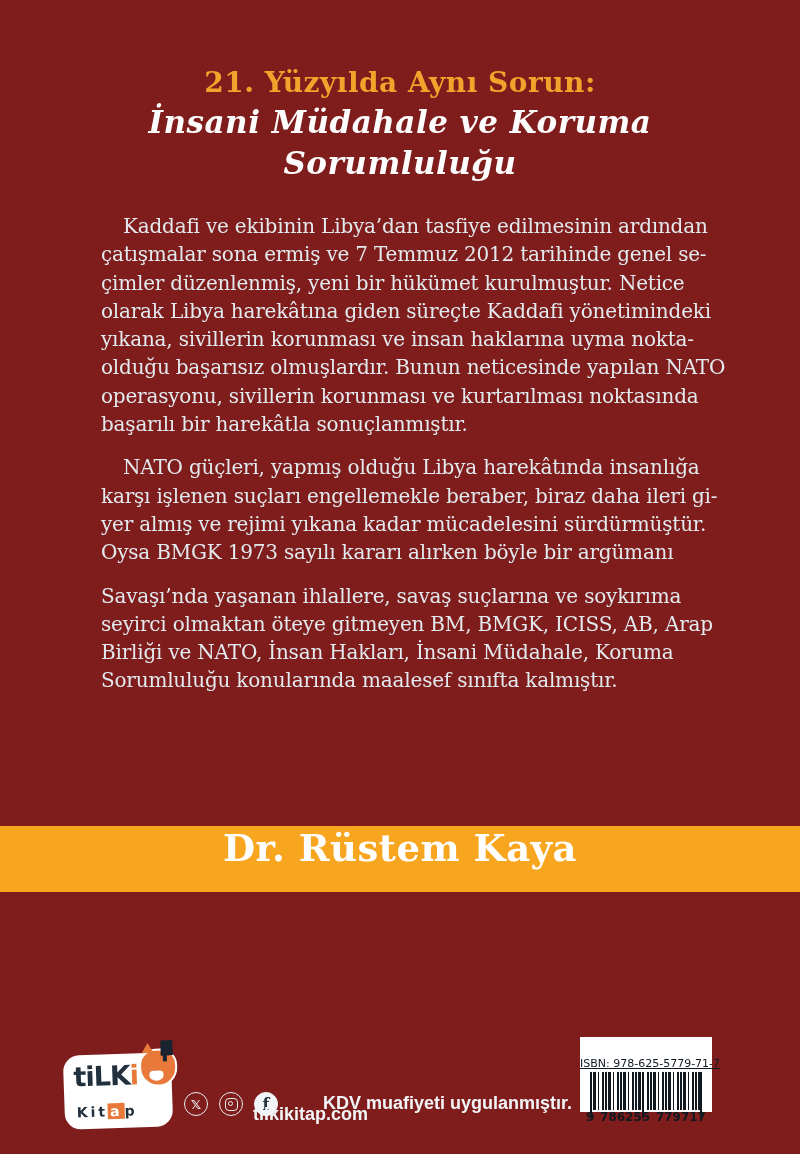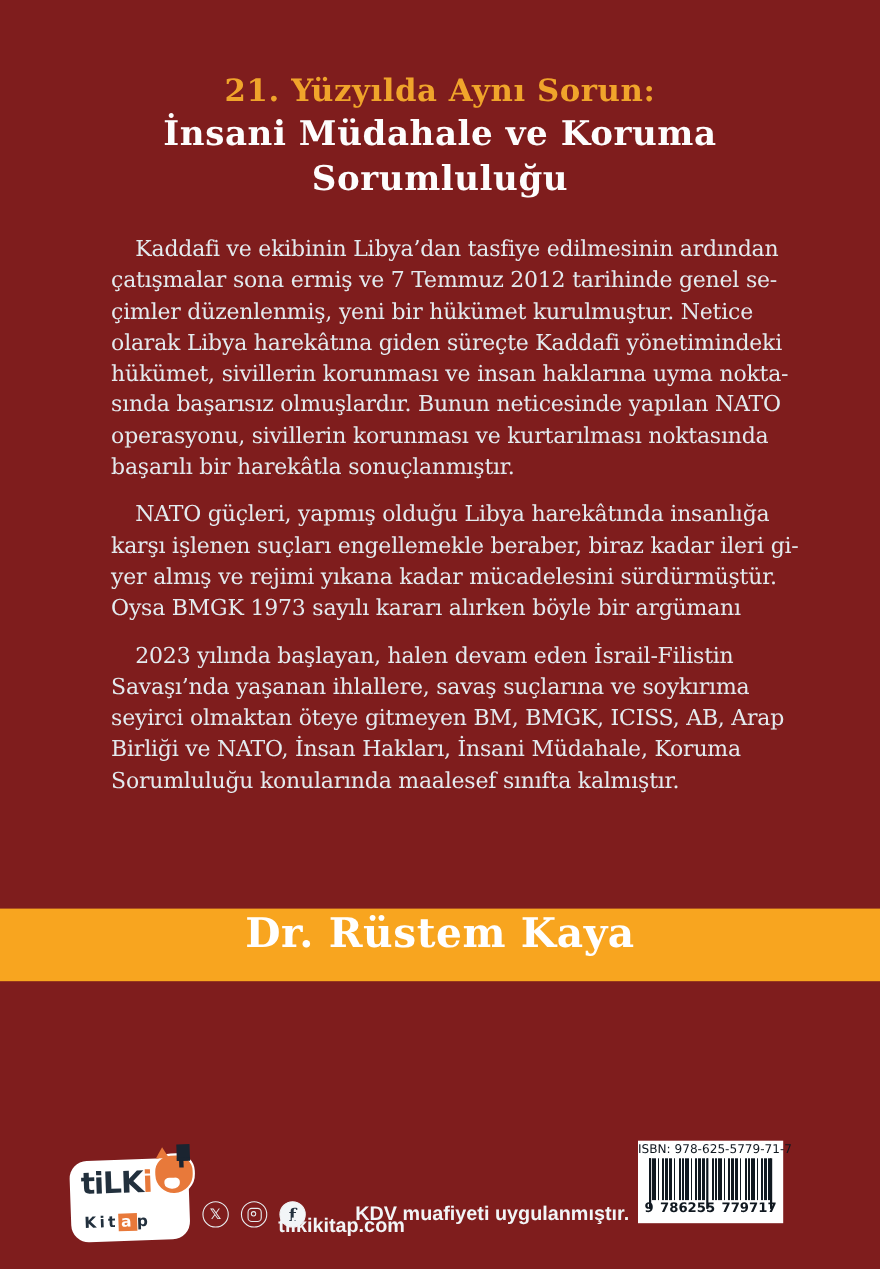--- a/index.html
+++ b/index.html
@@ -27,20 +27,21 @@
     font-weight: bold;
     line-height: 38px;
     letter-spacing: 0.5px;
   }
   .title-line2, .title-line3 {
     color: #FDFDFD;
     font-size: 31px;
     font-weight: bold;
     line-height: 41px;
     letter-spacing: 0.5px;
+    font-style: italic;
   }
 
   
   .body-text {
     position: absolute;
     top: 212px;
     left: 78px;
     width: 648px;
     color: #E3EAEE;
     font-size: 20px;
@@ -170,23 +171,24 @@
   .barcode-box {
     position: absolute; left: 580px; top: 7px;
     width: 132px; height: 75px;
     background: #FFFFFF;
     color: #101820;
     font-family: "DejaVu Sans", sans-serif;
   }
   .isbn-label {
     text-align: center;
     font-size: 11px;
-    padding-top: 1px;
+    padding-top: 20px;
     letter-spacing: 0px;
     white-space: nowrap;
+    text-decoration: underline;
   }
   .bars {
     position: relative;
     margin: 2px 10px 0 10px;
     height: 38px;
     background: repeating-linear-gradient(90deg,
       #101820 0 2px, #fff 2px 3px,
       #101820 3px 6px, #fff 6px 8px,
       #101820 8px 9px, #fff 9px 12px,
       #101820 12px 14px, #fff 14px 15px);
@@ -210,33 +212,32 @@
     <div class="title-line2">İnsani Müdahale ve Koruma</div>
     <div class="title-line3">Sorumluluğu</div>
   </div>
 
   <div class="body-text">
     <div class="paragraph">
         <div class="body-line first">Kaddafi ve ekibinin Libya’dan tasfiye edilmesinin ardından</div>
         <div class="body-line">çatışmalar sona ermiş ve 7 Temmuz 2012 tarihinde genel se-</div>
         <div class="body-line">çimler düzenlenmiş, yeni bir hükümet kurulmuştur. Netice</div>
         <div class="body-line">olarak Libya harekâtına giden süreçte Kaddafi yönetimindeki</div>
-        <div class="body-line">hükümet, sivillerin korunması ve insan haklarına uyma nokta-</div>
-        <div class="body-line">sında başarısız olmuşlardır. Bunun neticesinde yapılan NATO</div>
+        <div class="body-line">yıkana, sivillerin korunması ve insan haklarına uyma nokta-</div>
+        <div class="body-line">olduğu başarısız olmuşlardır. Bunun neticesinde yapılan NATO</div>
         <div class="body-line">operasyonu, sivillerin korunması ve kurtarılması noktasında</div>
         <div class="body-line">başarılı bir harekâtla sonuçlanmıştır.</div>
       </div>
     <div class="paragraph">
         <div class="body-line first">NATO güçleri, yapmış olduğu Libya harekâtında insanlığa</div>
-        <div class="body-line">karşı işlenen suçları engellemekle beraber, biraz kadar ileri gi-</div>
+        <div class="body-line">karşı işlenen suçları engellemekle beraber, biraz daha ileri gi-</div>
         <div class="body-line">yer almış ve rejimi yıkana kadar mücadelesini sürdürmüştür.</div>
         <div class="body-line">Oysa BMGK 1973 sayılı kararı alırken böyle bir argümanı</div>
       </div>
     <div class="paragraph">
-        <div class="body-line first">2023 yılında başlayan, halen devam eden İsrail-Filistin</div>
         <div class="body-line">Savaşı’nda yaşanan ihlallere, savaş suçlarına ve soykırıma</div>
         <div class="body-line">seyirci olmaktan öteye gitmeyen BM, BMGK, ICISS, AB, Arap</div>
         <div class="body-line">Birliği ve NATO,  İnsan Hakları, İnsani Müdahale, Koruma</div>
         <div class="body-line">Sorumluluğu konularında maalesef sınıfta kalmıştır.</div>
       </div>
   </div>
 
   <div class="author-band">
     <div class="author-name">Dr. Rüstem Kaya</div>
   </div>

